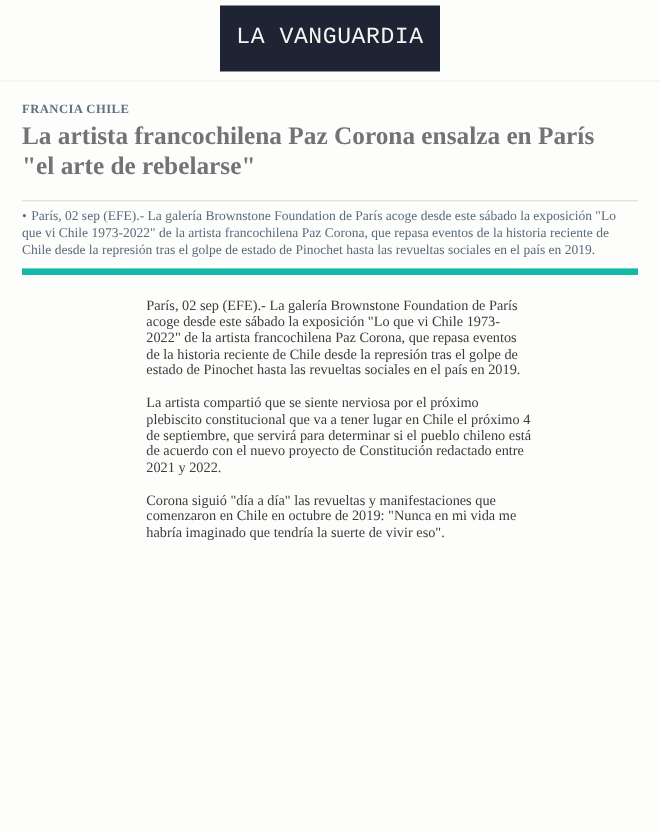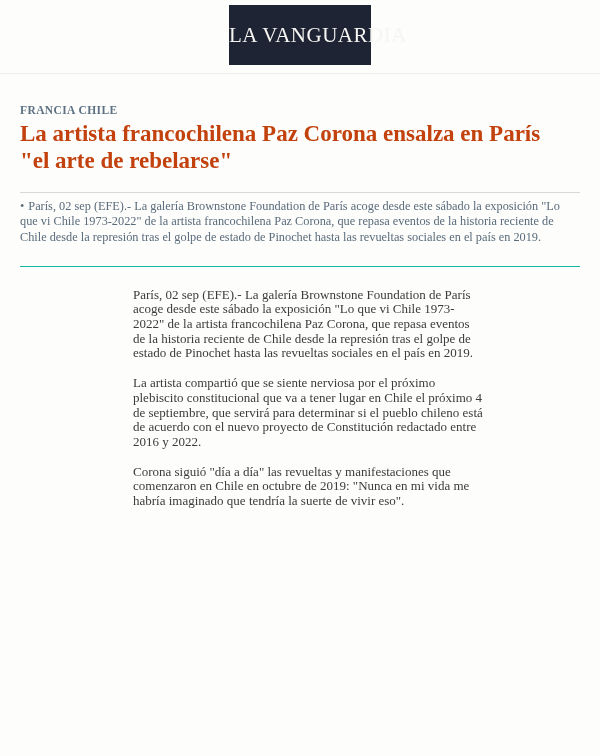--- a/index.html
+++ b/index.html
@@ -17,53 +17,53 @@
   }
   
   .site-header {
     text-align: center;
     padding-top: 5px;
     padding-bottom: 8px;
     border-bottom: 1px solid #f0eeeb;
   }
   .logo {
     display: inline-block;
-    width: 142px;
+    width: 200px;
     height: 60px;
     line-height: 60px;
     background: #1e2433;
     color: #f5f5f2;
-    font-family: Liberation Serif, serif;
+    font-family: Liberation Mono, monospace;
     font-size: 21px;
     letter-spacing: 0.5px;
     text-align: center;
     cursor: pointer;
     white-space: nowrap;
   }
   main { padding: 0 20px; }
   .kicker {
-    margin-top: 30px;
+    margin-top: 20px;
     font-size: 11.5px;
     font-weight: bold;
     letter-spacing: 0.4px;
     color: #5d7183;
   }
   .headline {
     margin: 5px 0 0 0;
     max-width: 540px;
     font-size: 23px;
     line-height: 1.17;
     font-weight: bold;
-    color: #c2410c;
+    color: #737373;
   }
   .lead {
     margin-top: 17px;
     border-top: 1px solid #d9d9d9;
-    border-bottom: 1px solid #14b8a6;
-    padding: 6px 0 20px 0;
+    border-bottom: 6px solid #14b8a6;
+    padding: 6px 0 8px 0;
     font-size: 12.3px;
     line-height: 1.27;
     color: #5a6b7b;
   }
   .lead .bullet { margin-right: 4px; }
   .article-body {
     width: 350px;
     margin: 21px 0 0 113px;
     padding-bottom: 40px;
   }
@@ -88,18 +88,18 @@
     <div class="kicker">FRANCIA CHILE</div>
 
     <h1 class="headline">La artista francochilena Paz Corona ensalza en París "el arte de rebelarse"</h1>
 
     <div class="lead">
       <span class="bullet">•</span><span>París, 02 sep (EFE).- La galería Brownstone Foundation de París acoge desde este sábado la exposición "Lo que vi Chile 1973-2022" de la artista francochilena Paz Corona, que repasa eventos de la historia reciente de Chile desde la represión tras el golpe de estado de Pinochet hasta las revueltas sociales en el país en 2019.</span>
     </div>
 
     <div class="article-body">
         <p class="par">París, 02 sep (EFE).- La galería Brownstone Foundation de París acoge desde este sábado la exposición "Lo que vi Chile 1973-2022" de la artista francochilena Paz Corona, que repasa eventos de la historia reciente de Chile desde la represión tras el golpe de estado de Pinochet hasta las revueltas sociales en el país en 2019.</p>
-        <p class="par">La artista compartió que se siente nerviosa por el próximo plebiscito constitucional que va a tener lugar en Chile el próximo 4 de septiembre, que servirá para determinar si el pueblo chileno está de acuerdo con el nuevo proyecto de Constitución redactado entre 2016 y 2022.</p>
+        <p class="par">La artista compartió que se siente nerviosa por el próximo plebiscito constitucional que va a tener lugar en Chile el próximo 4 de septiembre, que servirá para determinar si el pueblo chileno está de acuerdo con el nuevo proyecto de Constitución redactado entre 2021 y 2022.</p>
         <p class="par">Corona siguió "día a día" las revueltas y manifestaciones que comenzaron en Chile en octubre de 2019: "Nunca en mi vida me habría imaginado que tendría la suerte de vivir eso".</p>
       </div>
 
   </main>
 </div>
 
 </body></html>

